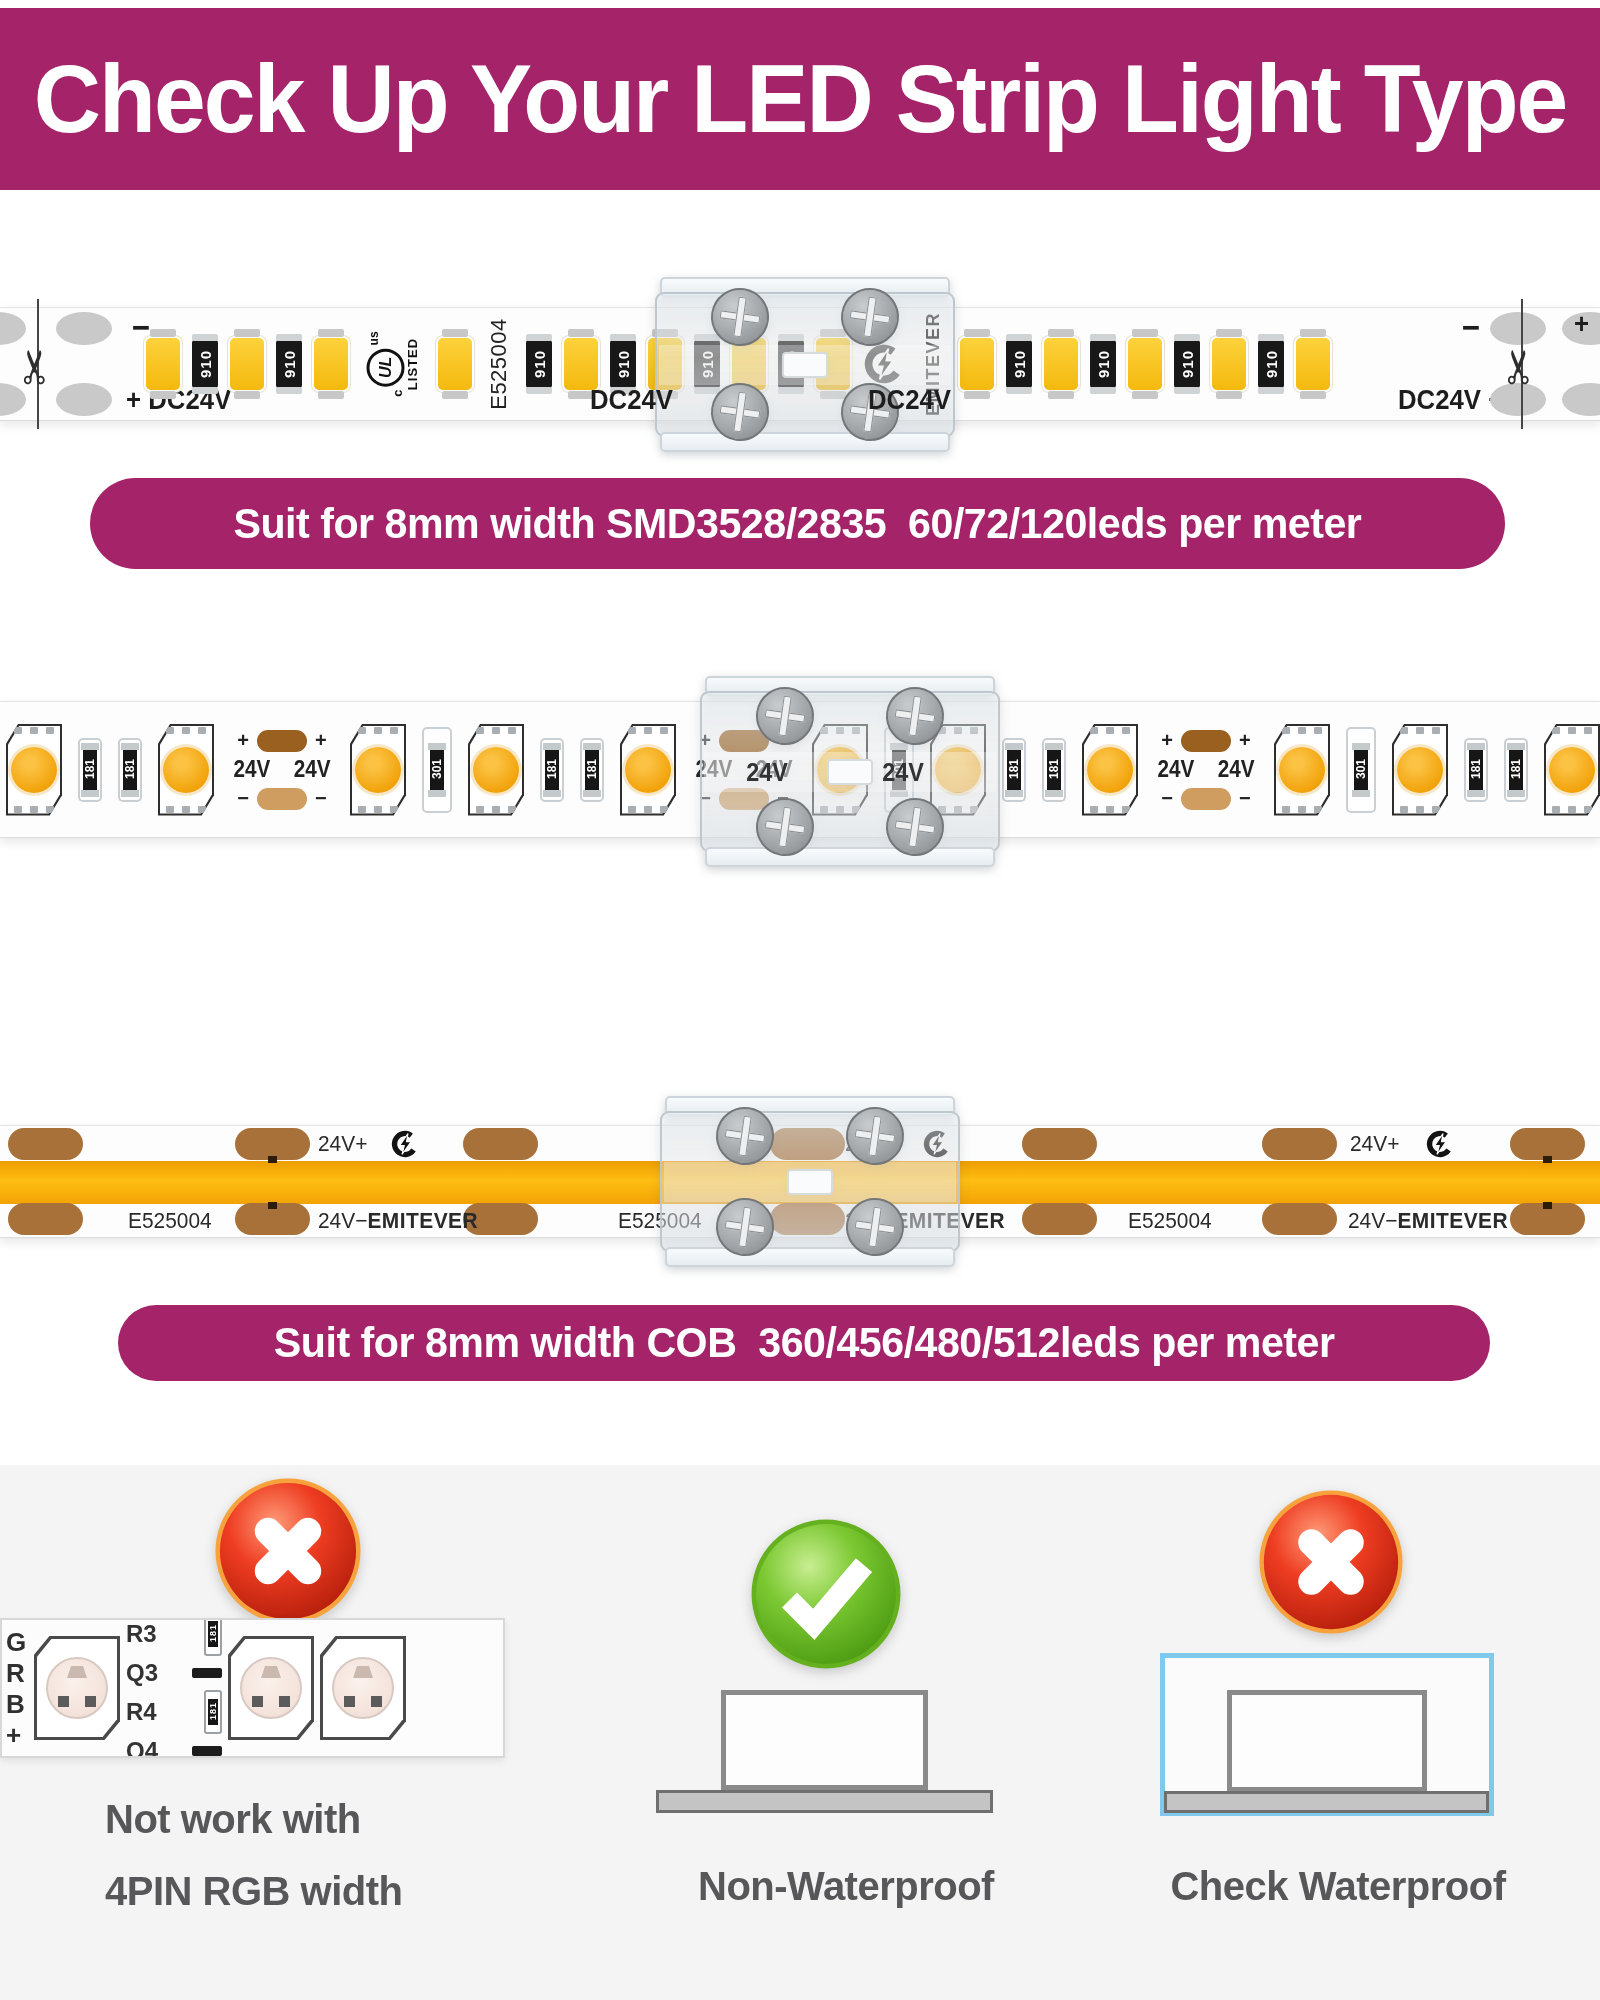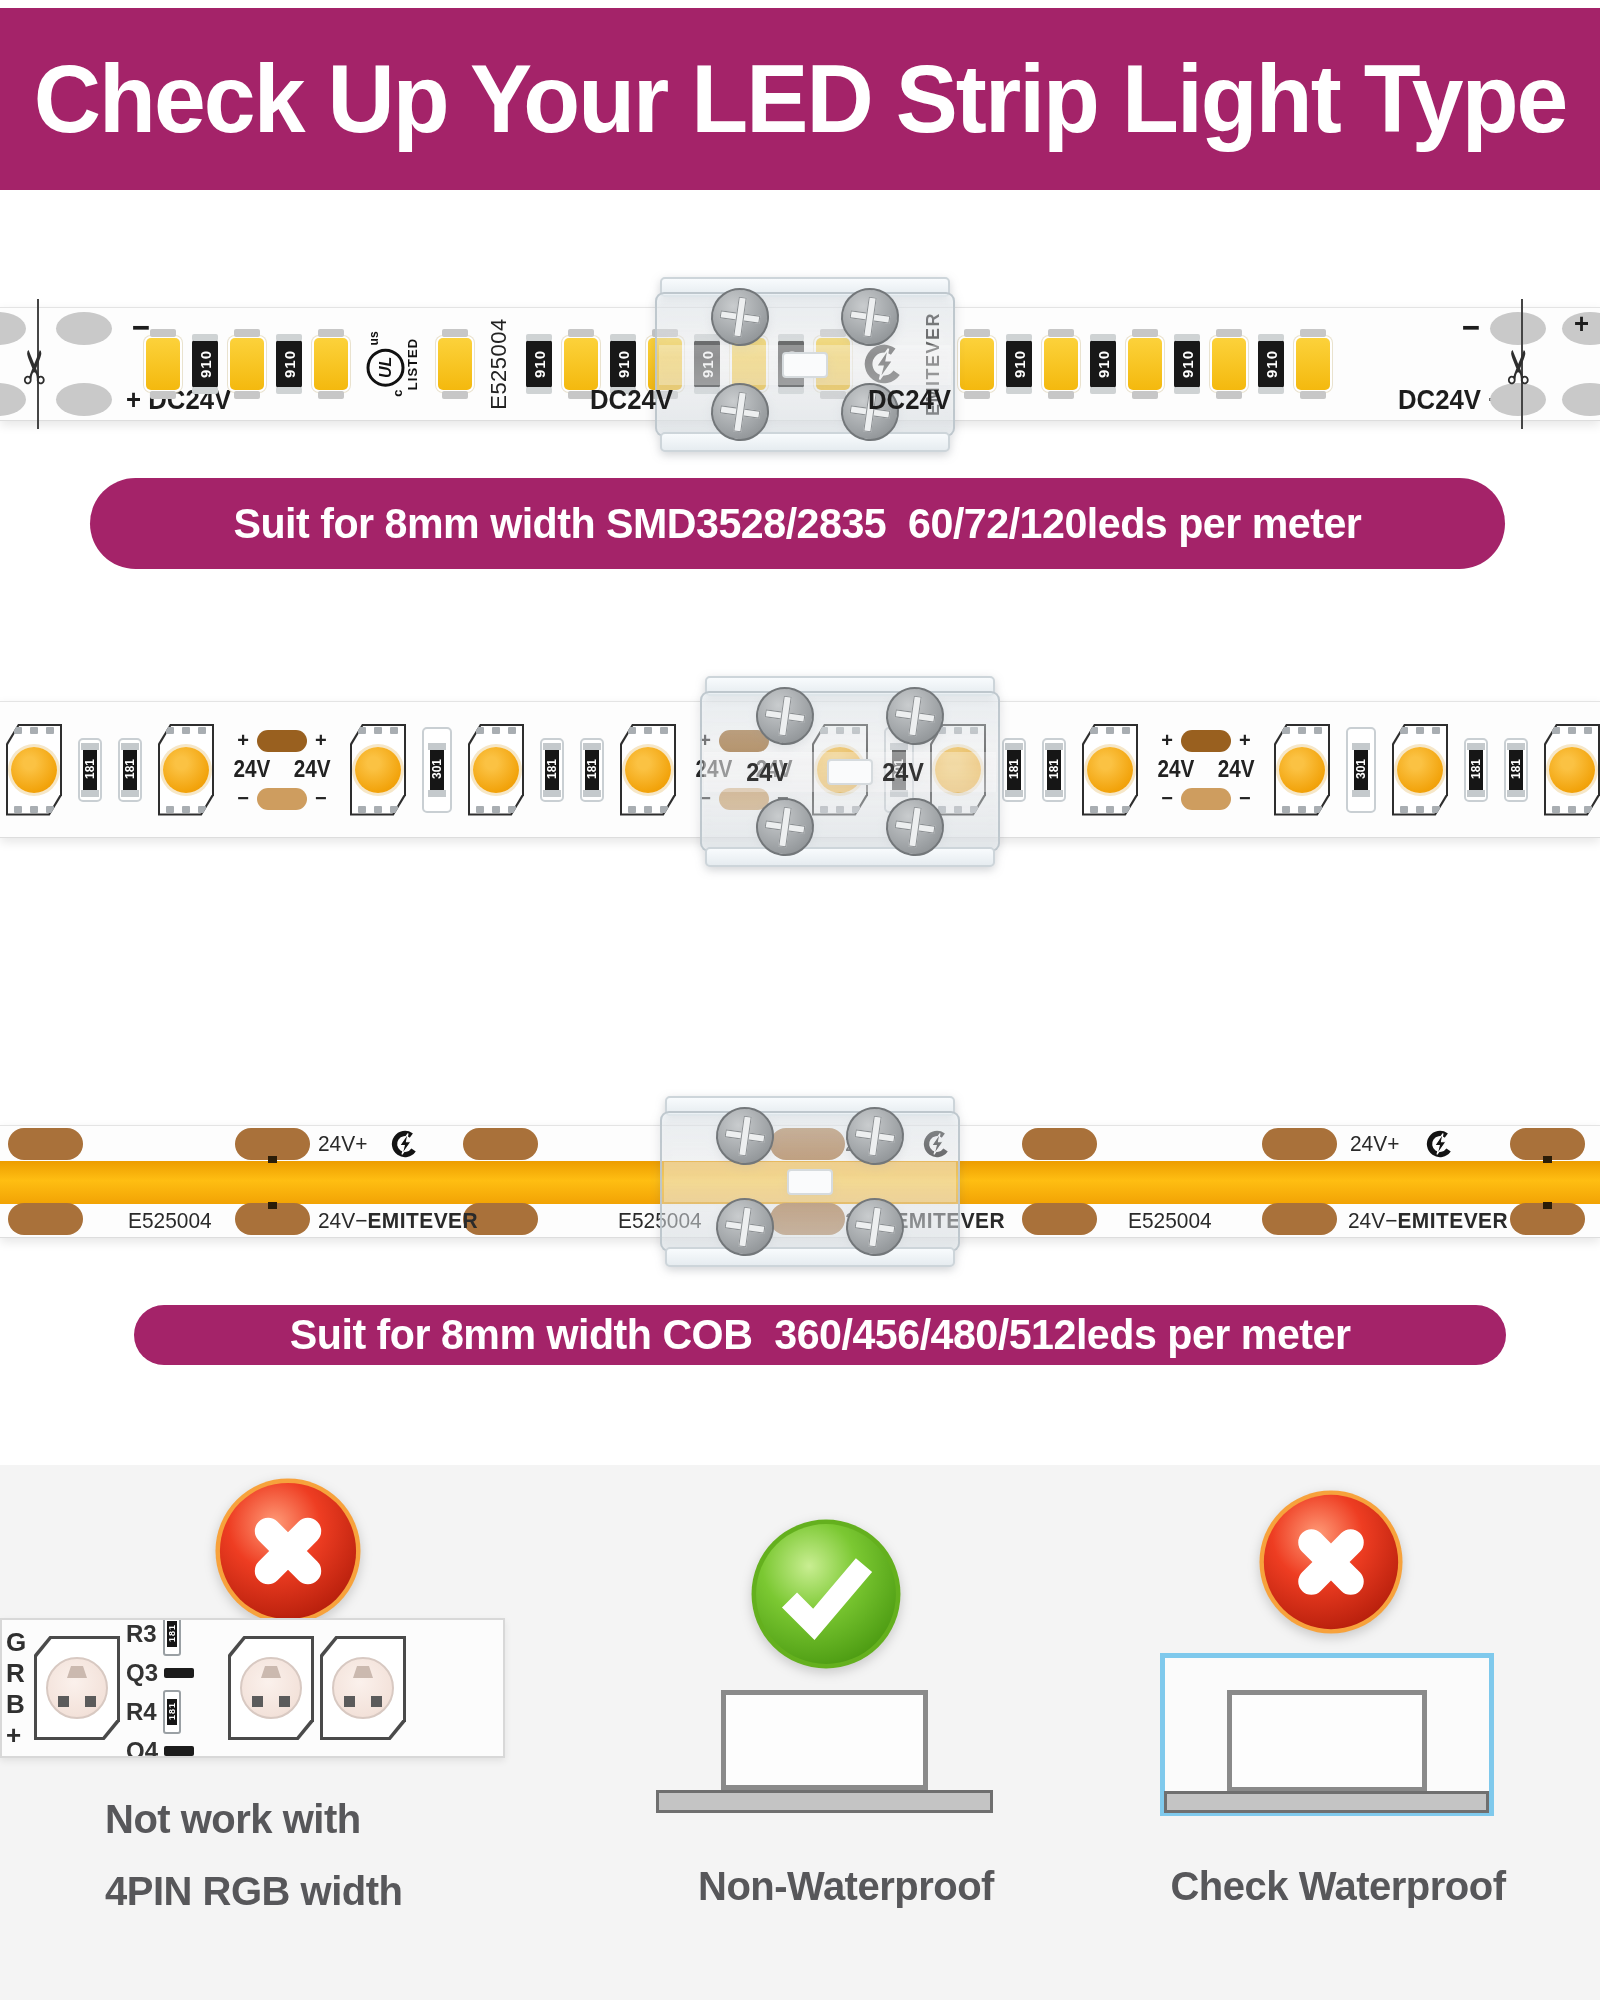--- a/index.html
+++ b/index.html
@@ -13,21 +13,21 @@
   
   .banner{position:absolute;left:0;top:8px;width:1600px;height:182px;background:var(--accent);
     display:flex;align-items:center;justify-content:center;}
   .banner h1{color:#fff;font-size:96px;font-weight:700;letter-spacing:-2px;transform:scaleX(.97);white-space:nowrap;}
 
   
   .pill{position:absolute;background:var(--accent);border-radius:60px;display:flex;align-items:center;justify-content:center;}
   .pill span{color:#fff;font-size:42px;font-weight:700;letter-spacing:-.5px;transform:scaleX(.98);white-space:pre;}
   .pill1{left:90px;top:478px;width:1415px;height:91px;}
   .pill2{left:148px;top:880px;width:1314px;height:82px;}
-  .pill3{left:134px;top:1305px;width:1372px;height:60px;}
+  .pill3{left:118px;top:1305px;width:1372px;height:76px;}
 
   
   .strip{position:absolute;left:0;width:1600px;background:#FDFDFD;border-top:1px solid #E4E4E4;border-bottom:1px solid #DDD;
     box-shadow:0 4px 10px rgba(0,0,0,.10);}
   .strip1{top:307px;height:114px;}
   .strip2{top:701px;height:137px;}
   .strip3{top:1125px;height:113px;}
   .srow{position:absolute;top:0;bottom:0;display:flex;align-items:center;}
   #s1-row{left:146px;right:0;gap:12px;}
   #s2-row{left:6px;right:0;gap:16px;}
@@ -144,21 +144,21 @@
   .pkg-rgb{position:relative;flex:0 0 86px;width:86px;height:104px;background:#4a4a4a;
     clip-path:polygon(18% 0,100% 0,100% 82%,82% 100%,0 100%,0 18%);}
   .pkg-rgb::before{content:"";position:absolute;inset:3px;background:#fff;clip-path:polygon(18% 0,100% 0,100% 82%,82% 100%,0 100%,0 18%);}
   .dome{position:absolute;left:50%;top:50%;width:62px;height:62px;border-radius:50%;transform:translate(-50%,-50%);
     background:radial-gradient(circle at 45% 40%,#FBF1EC,#F3E2DA 70%,#E8D2C8);border:2px solid #D8C9C2;}
   .dome i{position:absolute;bottom:10px;width:11px;height:11px;background:#5b5b5b;}
   .dome .dl{left:10px;} .dome .dr{right:10px;}
   .dome .dt{position:absolute;top:7px;left:50%;transform:translateX(-50%);width:20px;height:12px;background:#CBB9AF;
     clip-path:polygon(20% 0,80% 0,100% 100%,0 100%);}
   .cluster{flex:0 0 96px;display:flex;flex-direction:column;justify-content:center;gap:3px;}
-  .crow{display:flex;align-items:center;gap:6px;color:#333;font-size:24px;font-weight:600;}
+  .crow{display:flex;align-items:center;gap:6px;color:#333;font-size:24px;font-weight:600;justify-content:space-between;}
   .chip-sm{position:relative;width:18px;height:44px;background:#fff;border:2px solid #9aa0a4;border-radius:3px;
     display:flex;align-items:center;justify-content:center;}
   .chip-sm .band{width:10px;height:26px;background:#161616;display:flex;align-items:center;justify-content:center;}
   .chip-sm .vtext{font-size:9px;color:#fff;}
   .qbar{width:30px;height:10px;background:#1c1c1c;border-radius:2px;}
 </style>
 </head>
 <body>
 
 <svg width="0" height="0" style="position:absolute">

